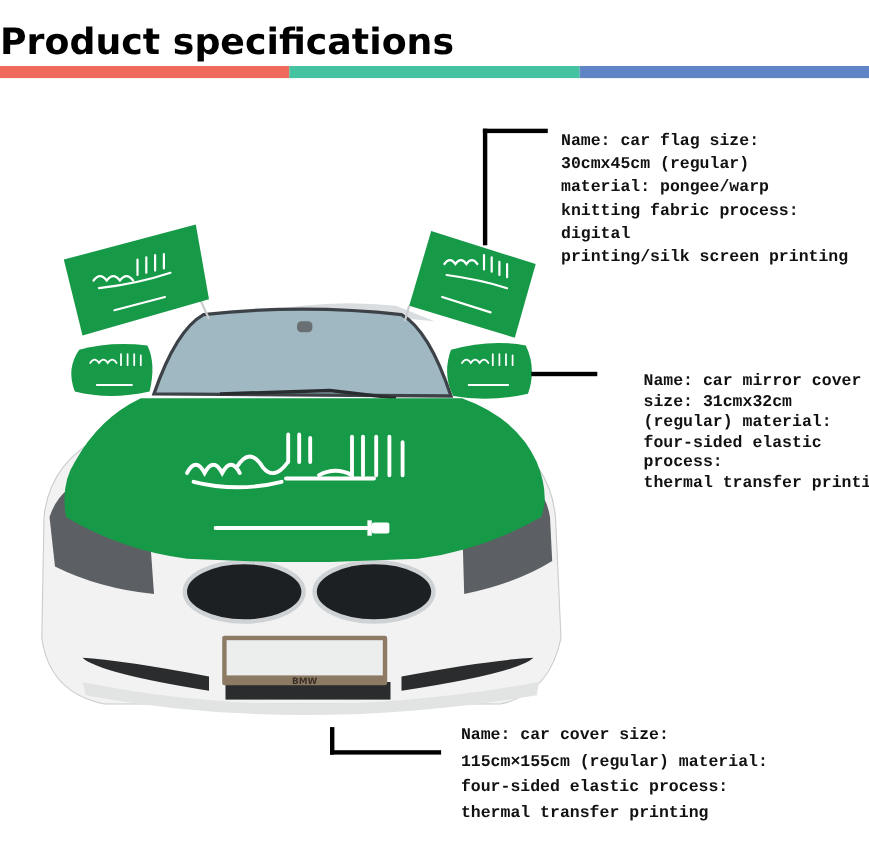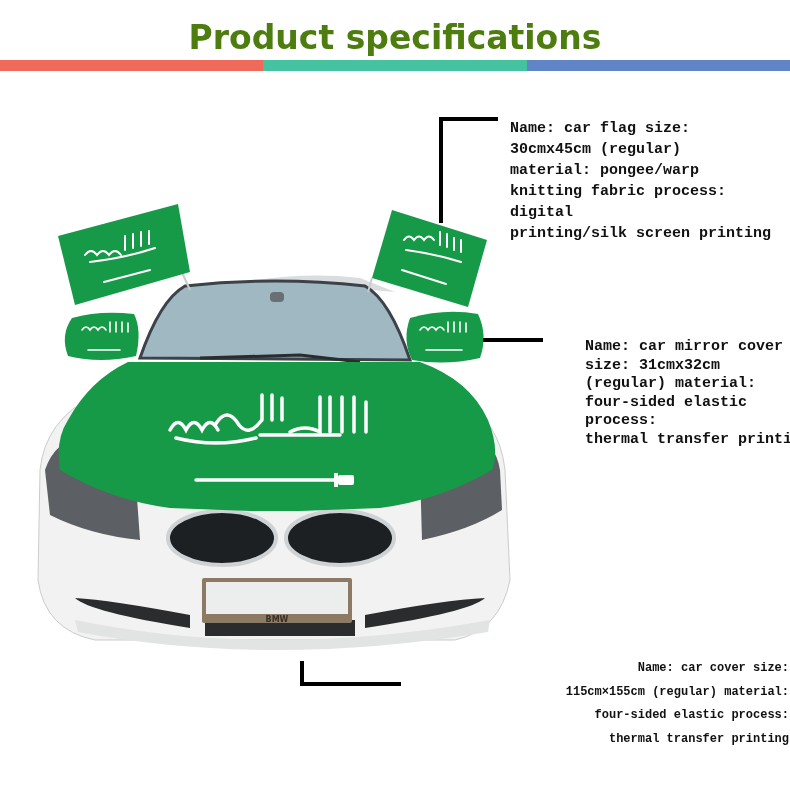--- a/index.html
+++ b/index.html
@@ -1,34 +1,34 @@
 <!DOCTYPE html>
 <html><head>
   <meta charset="utf-8">
   <style>
     html, body { margin: 0; padding: 0; background: #ffffff; }
     body { width: 790px; height: 786px; position: relative; overflow: hidden; font-family: "DejaVu Sans", sans-serif; }
     .title {
-      position: absolute; left: 0; top: 18px; width: 790px; text-align: center;
-      font-family: "DejaVu Sans", sans-serif; font-weight: bold; font-size: 33px; color: #4d7c0f; letter-spacing: 0px;
+      position: absolute; left: 0; top: 18px; width: 790px; 
+      font-family: "DejaVu Sans", sans-serif; font-weight: bold; font-size: 33px; color: #000000; letter-spacing: 0px;
     }
     .bar { position: absolute; top: 60px; height: 11px; }
     .bar.red { left: 0; width: 263px; background: #ef6a5b; }
     .bar.green { left: 263px; width: 264px; background: #45c2a0; }
     .bar.blue { left: 527px; width: 263px; background: #5f85c7; }
 
     .line { position: absolute; background: #000; }
 
     .spec {
       position: absolute; font-family: Liberation Mono, monospace; font-weight: bold; color: #111;
       white-space: pre-line;
     }
     .spec.flag { left: 510px; top: 118px; font-size: 15px; line-height: 21px; width: 280px; }
     .spec.mirror { left: 549px; top: 338px; font-size: 15px; line-height: 18.5px; width: 240px; margin-left: 36px; }
-    .spec.cover { left: 419px; top: 657px; font-size: 12px; line-height: 23.5px; width: 370px; text-align: right; }
+    .spec.cover { left: 419px; top: 657px; font-size: 15px; line-height: 23.5px; width: 370px; }
 
     .car { position: absolute; left: 0; top: 0; width: 790px; height: 786px; }
   </style>
 </head>
 <body>
 
 <div class="title">Product specifications</div>
 <div class="bar red"></div>
 <div class="bar green"></div>
 <div class="bar blue"></div>

